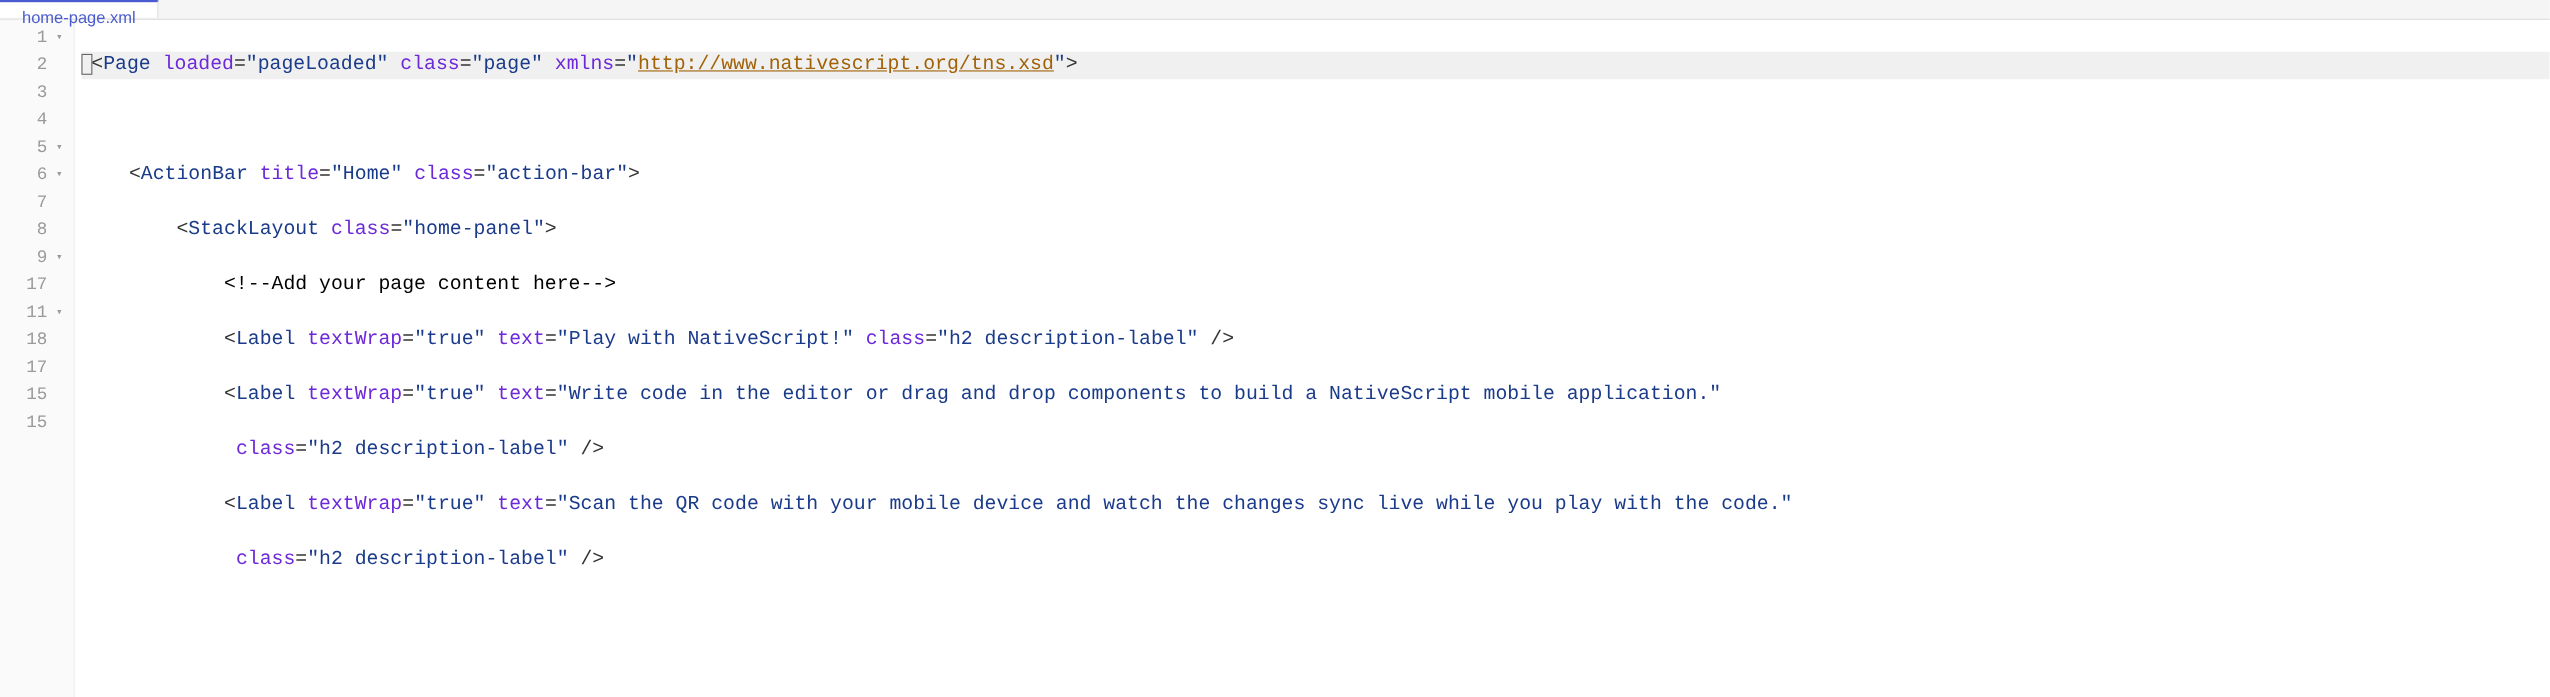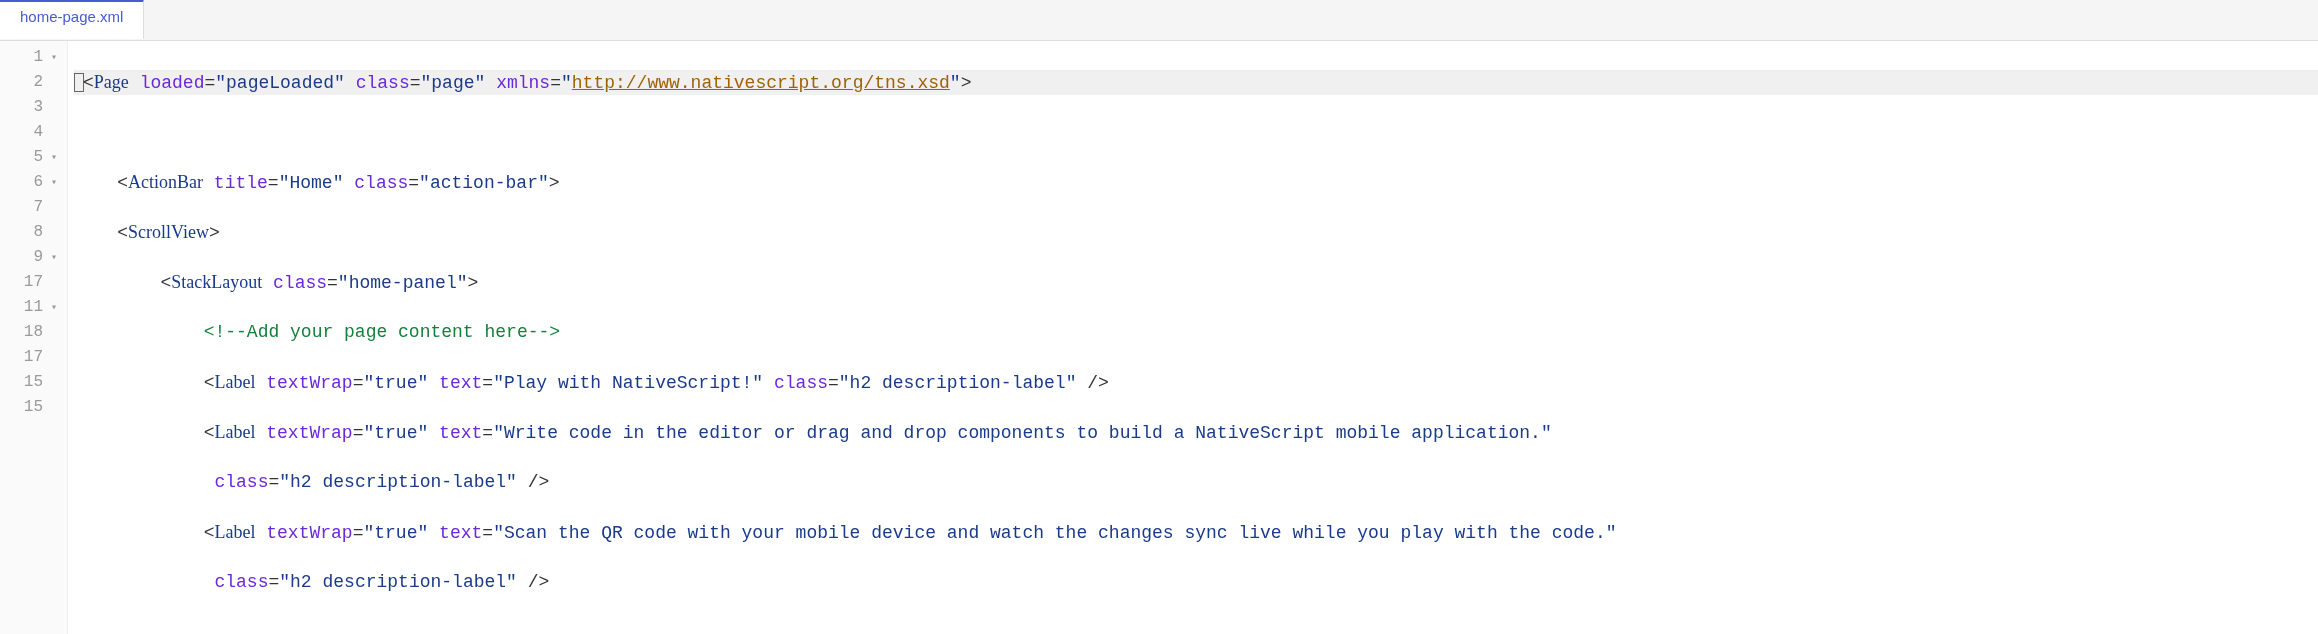--- a/index.html
+++ b/index.html
@@ -10,21 +10,21 @@
     color: #333;
   }
   .editor-container {
     width: 100%;
     background: #fff;
   }
   .tabbar {
     display: flex;
     background: #f5f5f5;
     border-bottom: 1px solid #ddd;
-    height: 41px;
+    height: 18px;
   }
   .tab {
     padding: 6px 20px;
     font-family: -apple-system, BlinkMacSystemFont, "Segoe UI", sans-serif;
     font-size: 15px;
     color: #4a5bcf;
     background: #ffffff;
     border-top: 3px solid #4a5bcf;
     border-right: 1px solid #ddd;
     cursor: pointer;
@@ -65,25 +65,25 @@
     padding: 4px 0 4px 6px;
     flex: 1;
     line-height: 25px;
     font-size: 18px;
     white-space: pre;
     overflow-x: auto;
   }
   .code-line { height: 25px; }
   .code-line.active { background: #f0f0f0; }
   .p  { color: #333; }          
-  .tg { color: #1a3a8a; font-family: Liberation Serif, serif; }       
+  .tg { color: #1a3a8a; }       
   .at { color: #6d28d9; }       
   .st { color: #1a3a8a; }       
   .lk { color: #a16207; text-decoration: underline; } 
-  .cm { color: #15803d; }       
+  .cm { color: #000000; }       
   .cursor-box {
     display:inline-block;
     border:1px solid #666;
     width:10px;
     height:19px;
     vertical-align: text-top;
     margin-right:-1px;
   }
 </style>
 </head>
@@ -157,21 +157,20 @@
       <div class="gutter-line">
           <span class="ln">15</span>
           <span class="fold"></span>
         </div>
     </div>
 
     <div class="code">
 <div class="code-line active"><span class="cursor-box"></span><span class="p">&lt;</span><span class="tg">Page</span><span class="p"> </span><span class="at">loaded</span><span class="p">=</span><span class="st">"pageLoaded"</span><span class="p"> </span><span class="at">class</span><span class="p">=</span><span class="st">"page"</span><span class="p"> </span><span class="at">xmlns</span><span class="p">=</span><span class="st">"</span><span class="lk">http://www.nativescript.org/tns.xsd</span><span class="st">"</span><span class="p">&gt;</span></div>
 <div class="code-line"></div>
 <div class="code-line">    <span class="p">&lt;</span><span class="tg">ActionBar</span><span class="p"> </span><span class="at">title</span><span class="p">=</span><span class="st">"Home"</span><span class="p"> </span><span class="at">class</span><span class="p">=</span><span class="st">"action-bar"</span><span class="p">&gt;</span></div>
-<div class="code-line">    <span class="p">&lt;</span><span class="tg">ScrollView</span><span class="p">&gt;</span></div>
 <div class="code-line">        <span class="p">&lt;</span><span class="tg">StackLayout</span><span class="p"> </span><span class="at">class</span><span class="p">=</span><span class="st">"home-panel"</span><span class="p">&gt;</span></div>
 <div class="code-line">            <span class="cm">&lt;!--Add your page content here--&gt;</span></div>
 <div class="code-line">            <span class="p">&lt;</span><span class="tg">Label</span><span class="p"> </span><span class="at">textWrap</span><span class="p">=</span><span class="st">"true"</span><span class="p"> </span><span class="at">text</span><span class="p">=</span><span class="st">"Play with NativeScript!"</span><span class="p"> </span><span class="at">class</span><span class="p">=</span><span class="st">"h2 description-label"</span><span class="p"> /&gt;</span></div>
 <div class="code-line">            <span class="p">&lt;</span><span class="tg">Label</span><span class="p"> </span><span class="at">textWrap</span><span class="p">=</span><span class="st">"true"</span><span class="p"> </span><span class="at">text</span><span class="p">=</span><span class="st">"Write code in the editor or drag and drop components to build a NativeScript mobile application."</span></div>
 <div class="code-line">             <span class="at">class</span><span class="p">=</span><span class="st">"h2 description-label"</span><span class="p"> /&gt;</span></div>
 <div class="code-line">            <span class="p">&lt;</span><span class="tg">Label</span><span class="p"> </span><span class="at">textWrap</span><span class="p">=</span><span class="st">"true"</span><span class="p"> </span><span class="at">text</span><span class="p">=</span><span class="st">"Scan the QR code with your mobile device and watch the changes sync live while you play with the code."</span></div>
 <div class="code-line">             <span class="at">class</span><span class="p">=</span><span class="st">"h2 description-label"</span><span class="p"> /&gt;</span></div>
 
 
 

